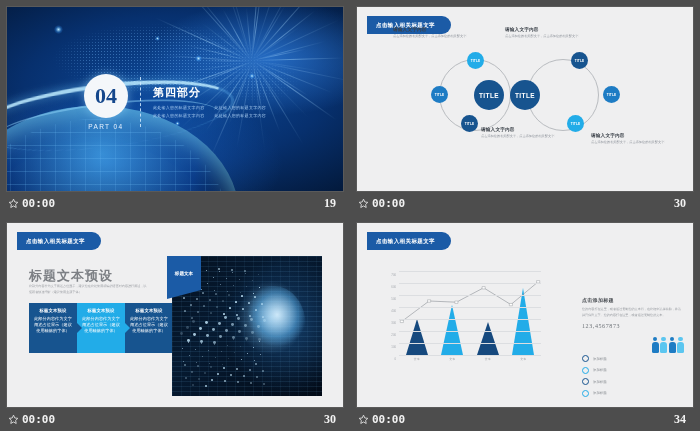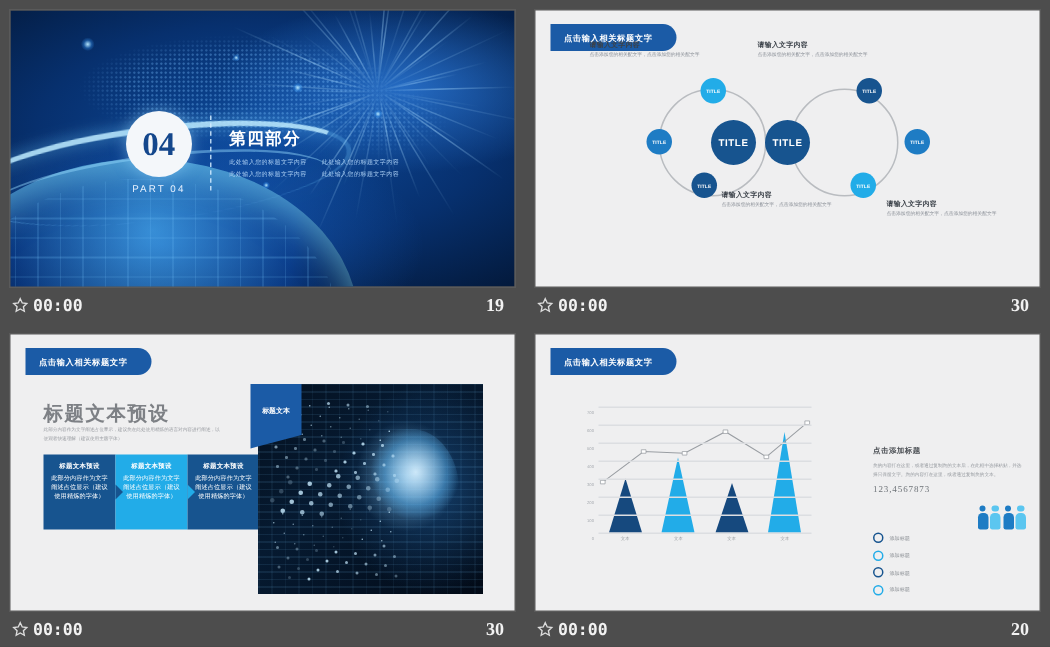--- a/index.html
+++ b/index.html
@@ -664,17 +664,17 @@
         </div>
       </div>
     </div>
     <div class="statusbar">
       <div class="status-left">
         <svg class="star-icon" viewBox="0 0 24 24">
           <path d="M12 2.5l2.9 6.2 6.6.8-4.9 4.6 1.3 6.6L12 17.4 6.1 20.7l1.3-6.6L2.5 9.5l6.6-.8z" fill="none" stroke="#dcdcdc" stroke-width="2"></path>
         </svg>
         <span>00:00</span>
       </div>
-      <span class="pagenum">20</span>
+      <span class="pagenum">34</span>
     </div>
   </div>
 
 </div>
 
 </body></html>

